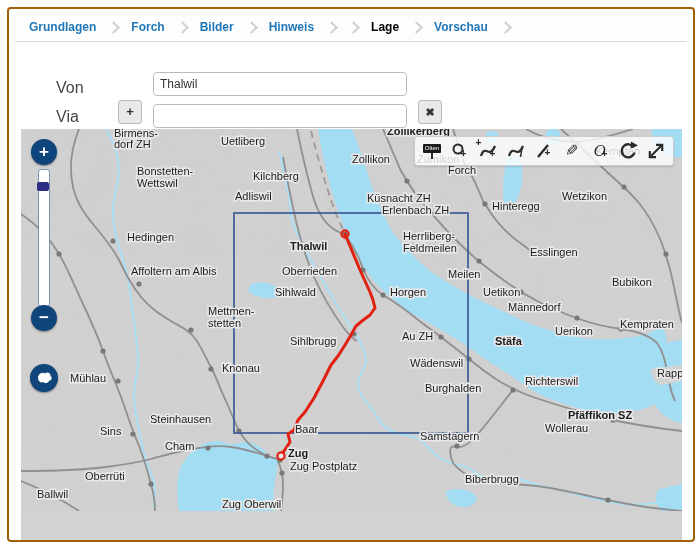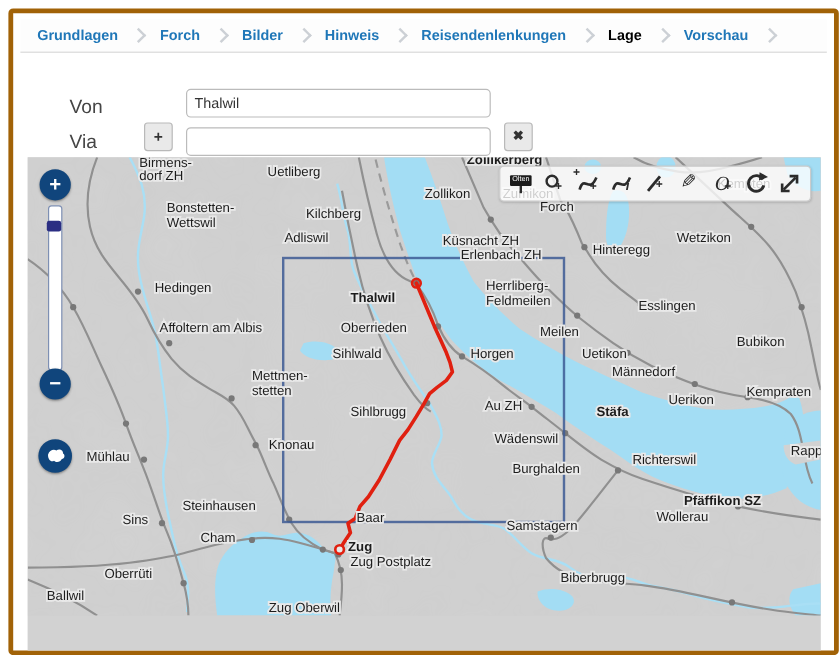--- a/index.html
+++ b/index.html
@@ -1,17 +1,17 @@
 <!DOCTYPE html>
 <html><head>
 <meta charset="utf-8">
 <style>
   html,body{margin:0;padding:0;background:#fff;width:700px;height:546px;overflow:hidden;
     font-family:"Liberation Sans",sans-serif;}
-  .page{position:absolute;left:7px;top:7px;width:684px;height:531px;border:4px solid #a16207;
+  .page{position:absolute;left:7px;top:7px;width:684px;height:531px;border:2px solid #a16207;
     border-radius:4px;background:#fff;overflow:hidden;}
   
   .crumbs{display:flex;align-items:center;gap:13px;margin:5px 6px 0 6px;padding:6px 14px 7px 14px;
     border-bottom:1px solid #d9d9d9;background:#fdfdfd;}
   .crumb{font-size:12px;font-weight:bold;color:#1f77b8;cursor:pointer;white-space:nowrap;}
   .crumb.active{color:#000000;}
   .sep{width:7px;height:7px;border-top:2px solid #ccd0d5;border-right:2px solid #ccd0d5;
     transform:rotate(45deg);flex:0 0 auto;}
   
   .form{position:relative;height:112px;}
@@ -59,21 +59,20 @@
 
   <div class="crumbs" id="crumbs">
       <span class="crumb">Grundlagen</span>
       <span class="sep"></span>
       <span class="crumb">Forch</span>
       <span class="sep"></span>
       <span class="crumb">Bilder</span>
       <span class="sep"></span>
       <span class="crumb">Hinweis</span>
       <span class="sep"></span>
-      <span class="crumb">Reisendenlenkungen</span>
       <span class="sep"></span>
       <span class="crumb active">Lage</span>
       <span class="sep"></span>
       <span class="crumb">Vorschau</span>
       <span class="sep"></span>
     </div>
 
   <div class="form">
     <div class="flabel" style="left:47px;top:37px">Von</div>
     <input class="tinput" style="left: 144px; top: 30px;" value="Thalwil">

